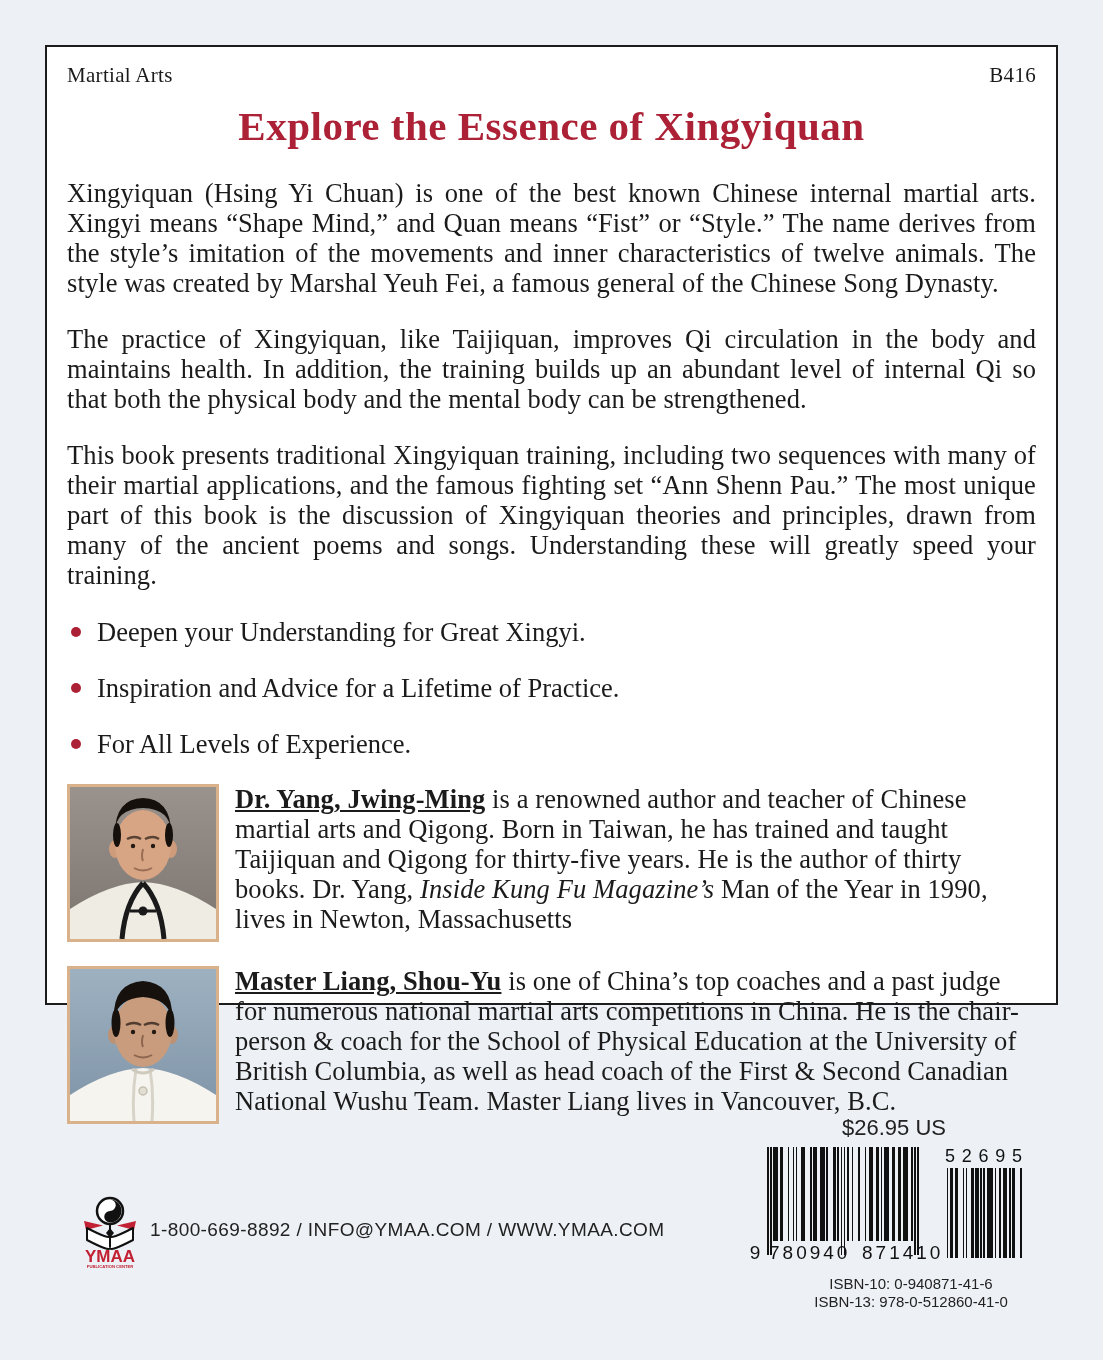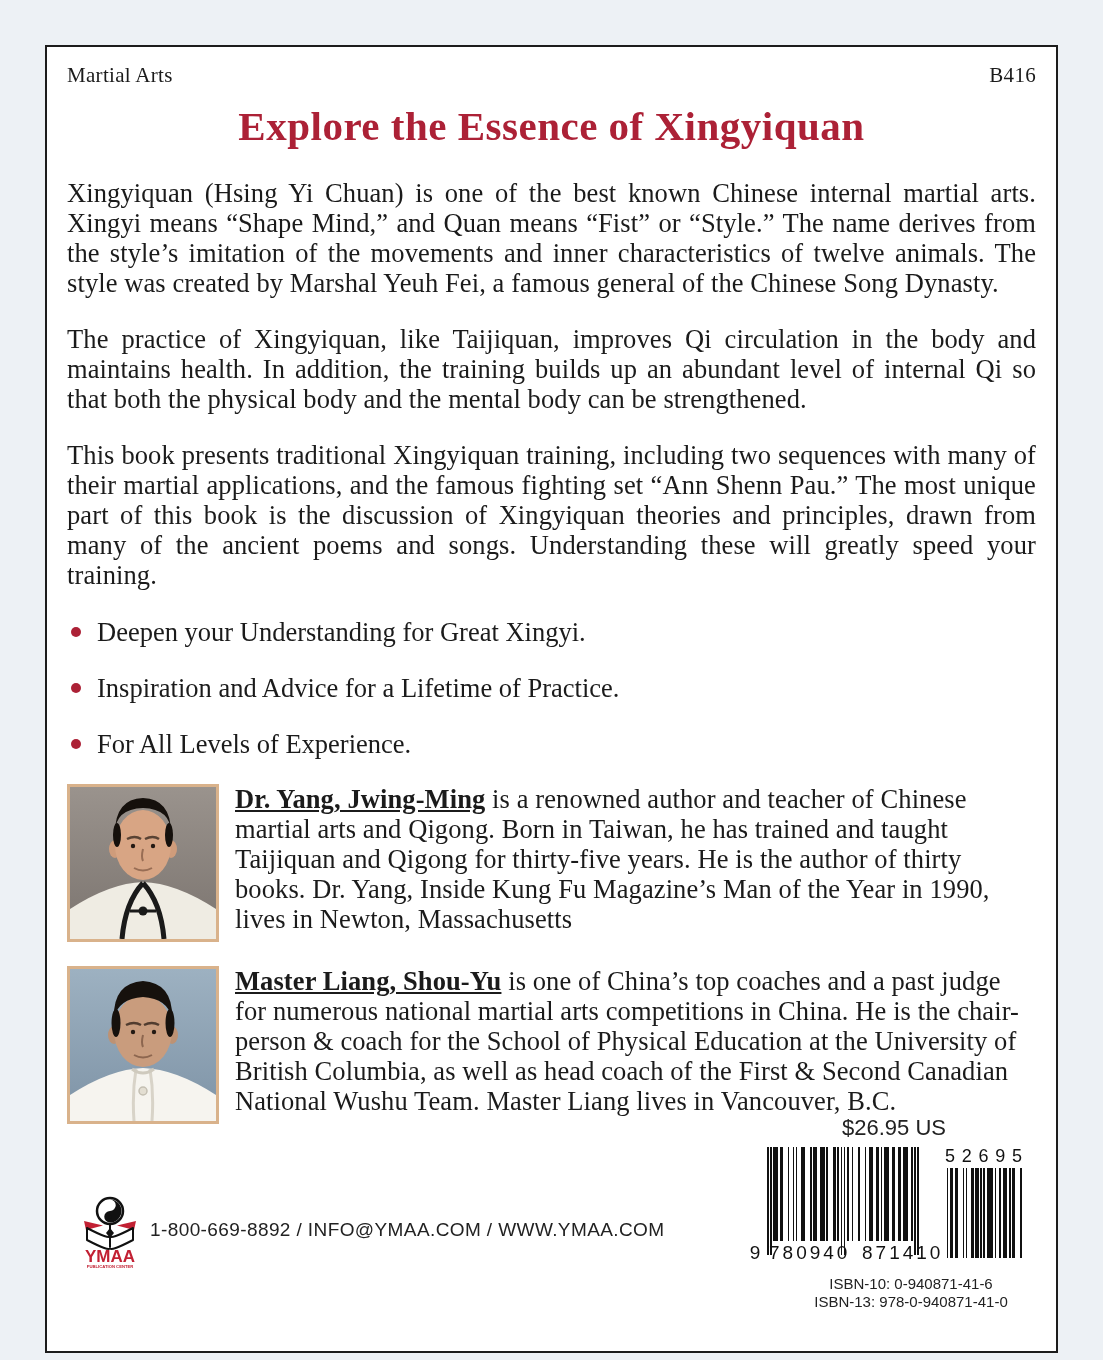--- a/index.html
+++ b/index.html
@@ -12,21 +12,21 @@
   *{box-sizing:border-box;margin:0;padding:0;}
   body{
     width:1103px;height:1360px;
     background:var(--pagebg);
     font-family:"Liberation Serif", serif;
     color:var(--text);
     position:relative;
   }
   .cover{
     position:absolute;left:45px;top:45px;
-    width:1013px;height:1308px;
+    width:1013px;height:960px;
     background:var(--coverbg);
     border:2px solid var(--border);
     padding:16px 20px 0 20px;
   }
   .header-row{
     display:flex;justify-content:space-between;
     font-size:21px;letter-spacing:.3px;
   }
   .title{
     text-align:center;
@@ -66,21 +66,21 @@
     border:3px solid #d9b28b;
     overflow:hidden;
   }
   .photo svg{display:block;}
   .bio{
     flex:1;
     font-size:26.5px;line-height:30px;
     letter-spacing:.1px;
   }
   .bio .bold{font-weight:700;text-decoration:underline;}
-  .bio .italic{}
+  .bio .italic{font-style:italic;}
 
   
   .barcode-block{
     position:absolute;left:707px;top:1068px;width:280px;
     font-family:"Liberation Sans", sans-serif;
   }
   .price{
     text-align:center;font-size:22px;color:#222;
   }
   .bars-row{position:relative;height:134px;margin-top:6px;}
@@ -294,21 +294,21 @@
               <rect x="64.00" y="0" width="1.60" height="90" fill="#111"></rect>
               <rect x="67.20" y="0" width="1.60" height="90" fill="#111"></rect>
               <rect x="68.80" y="0" width="1.60" height="90" fill="#111"></rect>
               <rect x="75.20" y="0" width="1.60" height="90" fill="#111"></rect>
             </svg>
           </div>
       </div>
     </div>
     <div class="isbn">
       <div>ISBN-10: 0-940871-41-6</div>
-      <div>ISBN-13: 978-0-940871-41-0</div>
+      <div>ISBN-13: 978-0-512860-41-0</div>
     </div>
   </div>
 
   <div class="publisher">
     <svg width="56" height="74" viewBox="0 0 56 74">
       <circle cx="28" cy="16" r="13" fill="#fff" stroke="#111" stroke-width="2.5"></circle>
       <path d="M28,4.5 a11.5,11.5 0 0 1 0,23 a5.75,5.75 0 0 1 0,-11.5 a5.75,5.75 0 0 0 0,-11.5 Z" fill="#111"></path>
       <circle cx="28" cy="10.25" r="2" fill="#fff"></circle>
       <circle cx="28" cy="21.75" r="2" fill="#111"></circle>
       <path d="M2,26 L21,30.5 L4,35 Z" fill="#c22033"></path>

